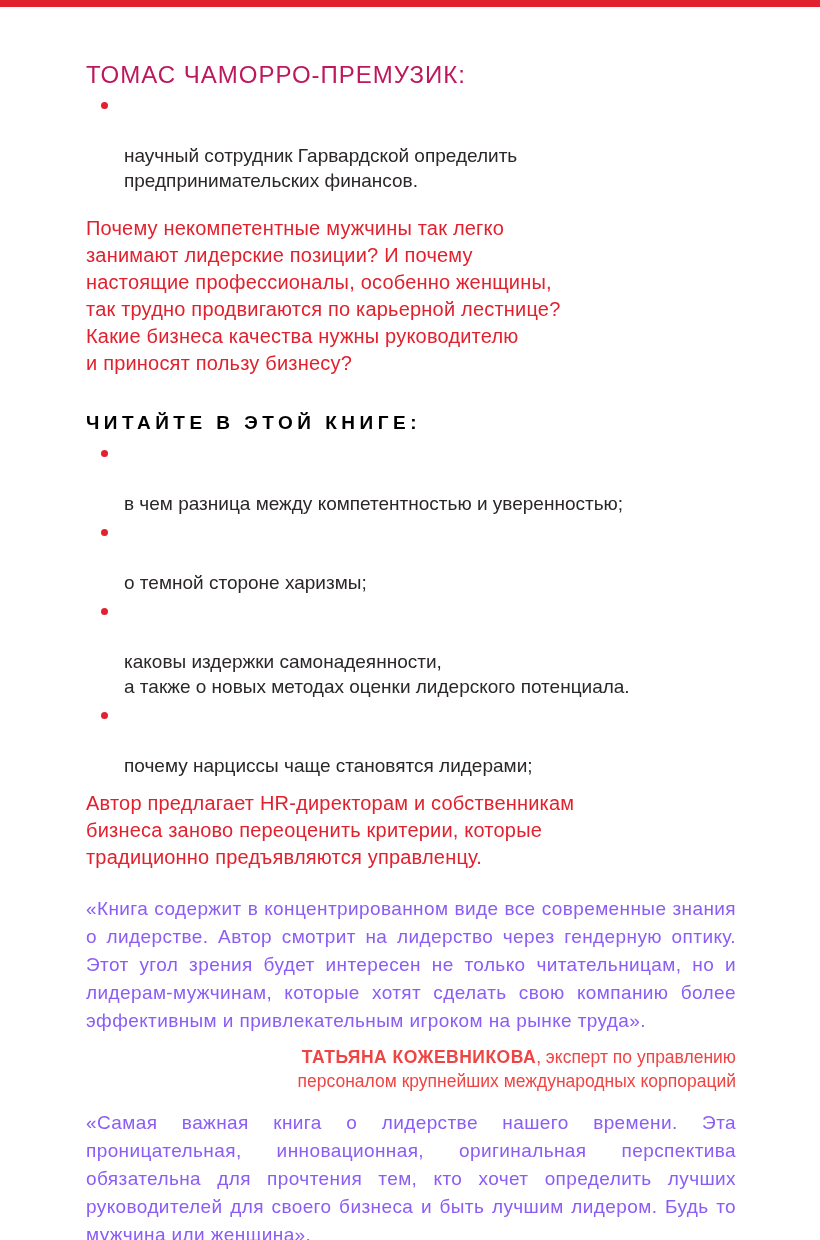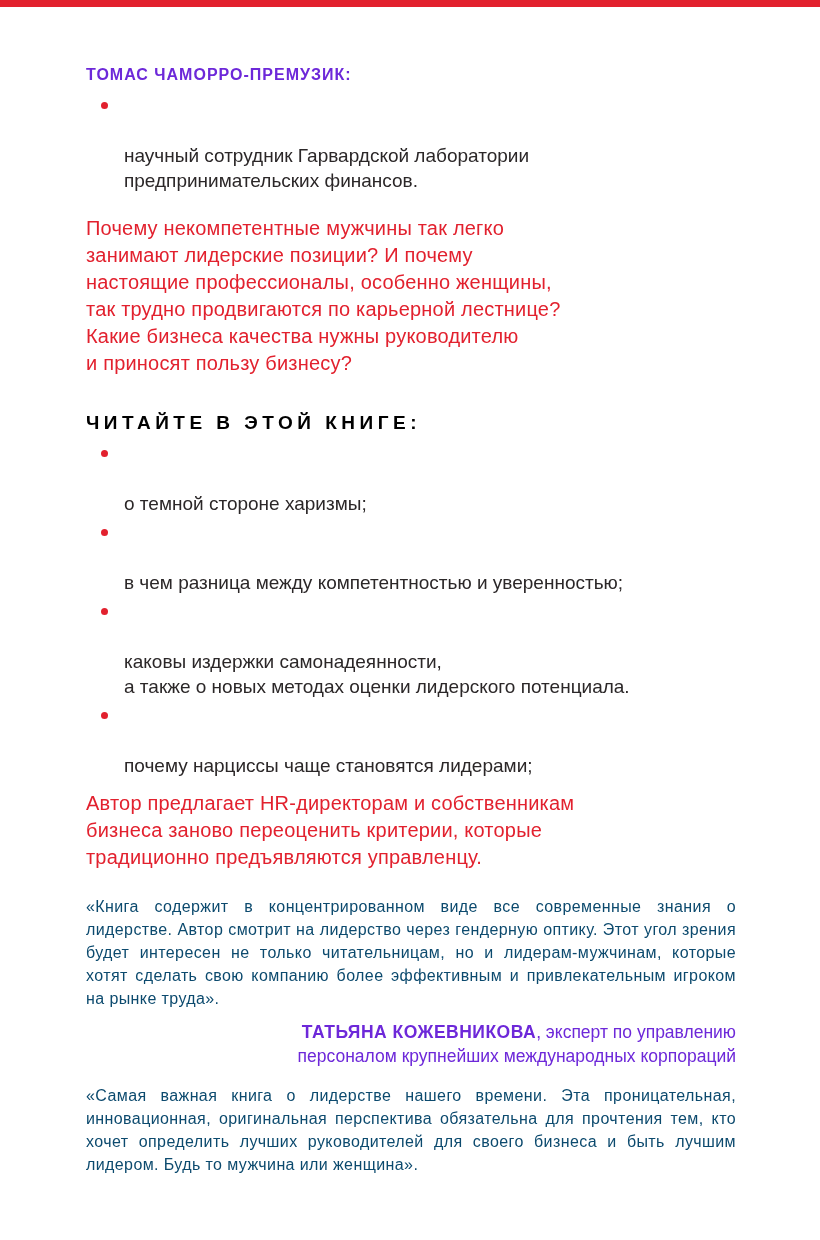--- a/index.html
+++ b/index.html
@@ -5,75 +5,75 @@
   * { margin:0; padding:0; box-sizing:border-box; }
   html,body { background:#ffffff; }
   .page {
     position:relative; width:820px; height:1240px; overflow:hidden;
     background:#ffffff; color:#2b2728;
     font-family:"Liberation Sans", sans-serif;
   }
   .top-bar { height:7px; width:100%; background:#e2212e; }
   .content { padding:56px 84px 0 86px; }
 
-  .author-name { font-size:16px; font-weight:bold; letter-spacing:1px; line-height:24px; color:#6d28d9; }
+  .author-name { font-size:24px; font-weight:normal; letter-spacing:1px; line-height:24px; color:#be185d; }
 
   ul.bullets { list-style:none; margin-top:6px; }
   ul.bullets li { position:relative; padding-left:38px; font-size:19px; line-height:25px; margin-top:4px; white-space:pre-line; }
   ul.bullets .dot { position:absolute; left:15px; top:9px; width:7px; height:7px; border-radius:50%; background:#e2212e; }
 
   .red-lead { margin-top:22px; color:#e2212e; font-size:20px; line-height:27px; font-weight:500; white-space:pre-line; letter-spacing:0.2px; }
 
   .section-heading { margin-top:34px; font-size:19px; font-weight:bold; letter-spacing:4.5px; line-height:24px; color:#000000; }
 
   ul.read-bullets { margin-top:6px; }
 
   .red-para { margin-top:12px; color:#e2212e; font-size:20px; line-height:27px; font-weight:500; white-space:pre-line; letter-spacing:0.2px; }
 
-  .quote { margin-top:24px; font-size:16px; line-height:23px; text-align:justify; letter-spacing:0.4px; color:#0c4a6e; }
+  .quote { margin-top:24px; font-size:19px; line-height:28px; text-align:justify; letter-spacing:0.4px; color:#8b5cf6; }
   .quote.second { margin-top:16px; }
 
-  .attribution { margin-top:10px; padding-left:130px; text-align:right; color:#6d28d9; font-size:17.5px; line-height:24px; }
+  .attribution { margin-top:10px; padding-left:130px; text-align:right; color:#ef4444; font-size:17.5px; line-height:24px; }
   .attribution .att-name { font-weight:bold; letter-spacing:0.5px; }
 </style>
 </head>
 <body>
 
 <div class="page">
   <div class="top-bar"></div>
 
   <div class="content">
 
     <div class="author-name">ТОМАС ЧАМОРРО-ПРЕМУЗИК:</div>
 
     <ul class="bullets">
       <li>
         <span class="dot"></span>
-        <span>научный сотрудник Гарвардской лаборатории
+        <span>научный сотрудник Гарвардской определить
 предпринимательских финансов.</span>
       </li>
     </ul>
 
     <div class="red-lead">Почему некомпетентные мужчины так легко
 занимают лидерские позиции? И почему
 настоящие профессионалы, особенно женщины,
 так трудно продвигаются по карьерной лестнице?
 Какие бизнеса качества нужны руководителю
 и приносят пользу бизнесу?</div>
 
     <div class="section-heading">ЧИТАЙТЕ В ЭТОЙ КНИГЕ:</div>
 
     <ul class="bullets read-bullets">
       <li>
         <span class="dot"></span>
-        <span>о темной стороне харизмы;</span>
+        <span>в чем разница между компетентностью и уверенностью;</span>
       </li>
       <li>
         <span class="dot"></span>
-        <span>в чем разница между компетентностью и уверенностью;</span>
+        <span>о темной стороне харизмы;</span>
       </li>
       <li>
         <span class="dot"></span>
         <span>каковы издержки самонадеянности,
 а также о новых методах оценки лидерского потенциала.</span>
       </li>
       <li>
         <span class="dot"></span>
         <span>почему нарциссы чаще становятся лидерами;</span>
       </li>

